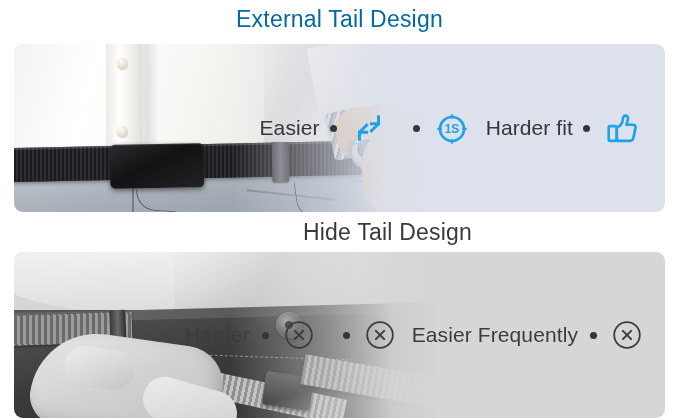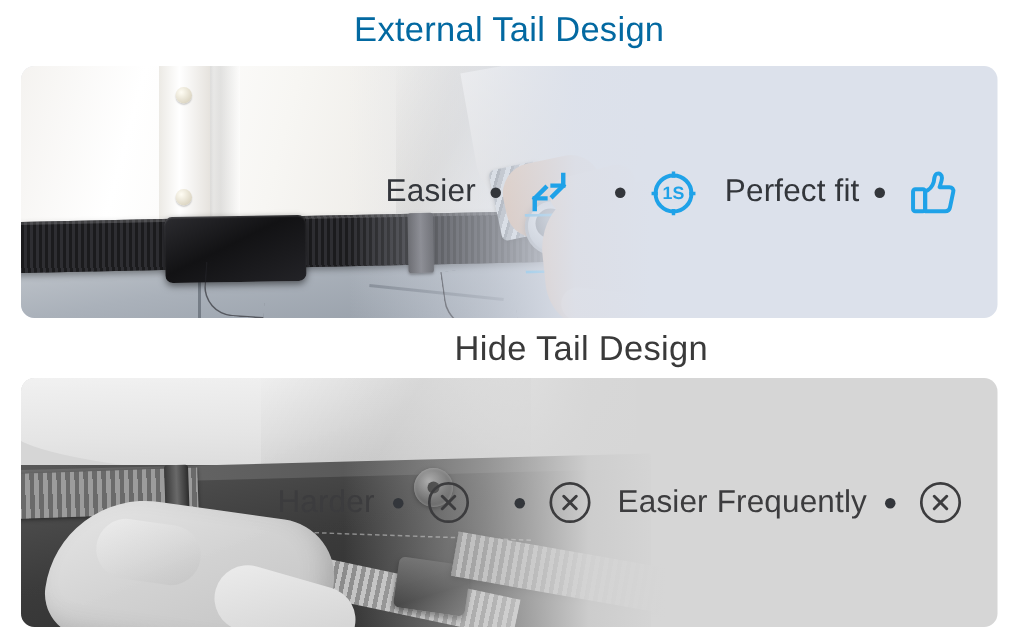--- a/index.html
+++ b/index.html
@@ -428,21 +428,21 @@
               <line x1="20" y1="32" x2="20" y2="36.4"></line>
               <line x1="4.6" y1="21" x2="9" y2="21"></line>
               <line x1="31" y1="21" x2="35.4" y2="21"></line>
             </g>
             <text x="20" y="21" text-anchor="middle" dominant-baseline="central" font-family="Liberation Sans, sans-serif" font-size="12.5" font-weight="bold" fill="#1FA2E8">1S</text>
           </svg>
         </span>
       </div>
 
       <div class="feature-row">
-        <span class="feature-label">Perfect fit</span>
+        <span class="feature-label">Harder fit</span>
         <span class="feature-bullet"></span>
         <span class="feature-icon">
           <svg viewBox="0 0 40 40" width="38" height="38" aria-hidden="true">
             <g fill="none" stroke="#1FA2E8" stroke-width="2.8" stroke-linejoin="round" stroke-linecap="round">
               <rect x="6" y="18" width="8.5" height="15.5" rx="1.6"></rect>
               <path d="M14.5 19.5 C17.5 18.5 19.5 16.5 20.5 13 C21 10.5 20.8 8 22.6 7.2
                        C24.6 6.4 26.4 7.8 26.3 10.2 C26.2 12.4 25.2 14.8 24.6 16.6
                        L31.5 16.6 C33.4 16.6 34.6 18.1 34.2 19.9 L32 30.4
                        C31.7 32.2 30.3 33.5 28.5 33.5 L14.5 33.5 Z"></path>
             </g>

